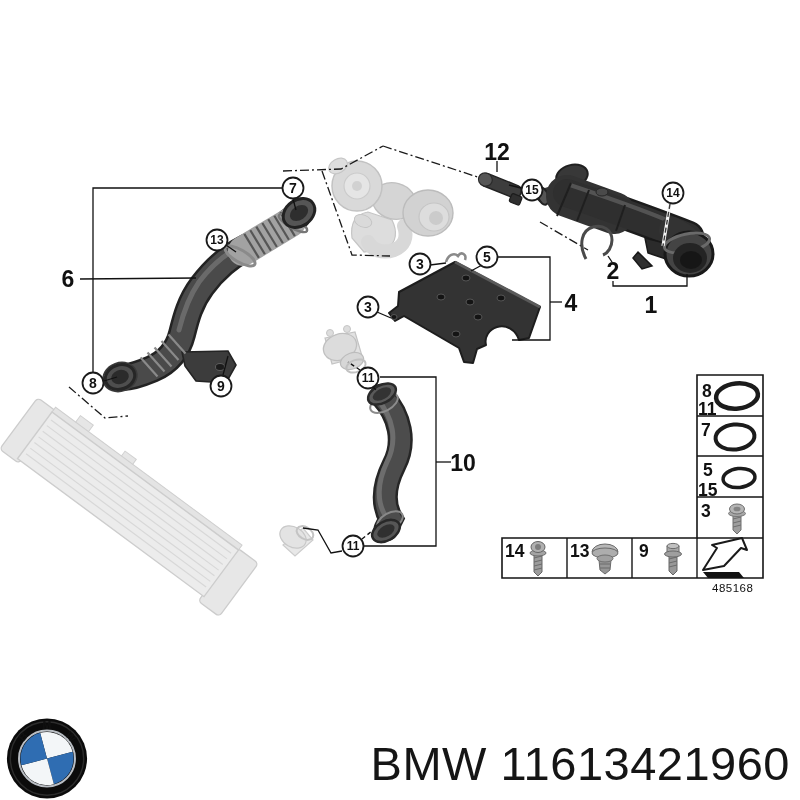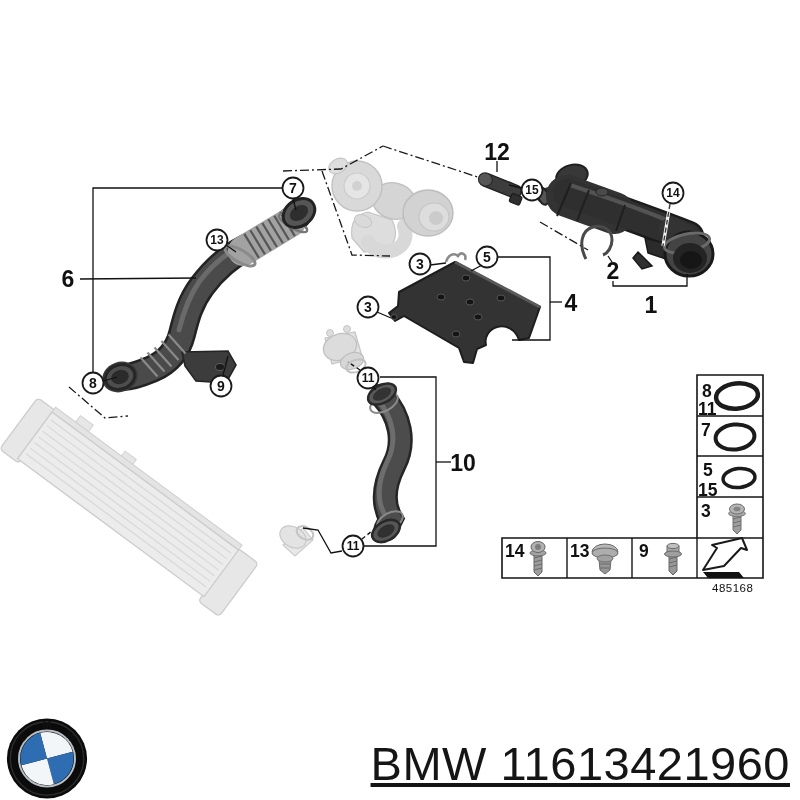--- a/index.html
+++ b/index.html
@@ -5,21 +5,21 @@
   html,body{margin:0;padding:0;background:#fff;}
   #stage{position:relative;width:800px;height:800px;background:#fff;overflow:hidden;
          font-family:"Liberation Sans",sans-serif;}
   #diagram-wrap{position:absolute;left:0;top:0;width:800px;height:620px;}
   svg text{font-family:"Liberation Sans",sans-serif;fill:#111;}
   .callout-num{font-weight:bold;}
   .part-label{font-weight:bold;font-size:23px;}
   .legend-num{font-weight:bold;font-size:17.5px;}
   #footer-logo{position:absolute;left:3px;top:717px;width:88px;height:83px;}
   #footer-text{position:absolute;right:10px;top:736px;font-size:47px;color:#151515;
-               letter-spacing:0.5px;white-space:nowrap;text-decoration:underline;}
+               letter-spacing:0.5px;white-space:nowrap;}
 </style>
 </head>
 <body>
 
 <div id="stage">
 
   <div id="diagram-wrap">
   <svg id="diagram-svg" width="800" height="620" viewBox="0 0 800 620">
 
     <g opacity="0.95">

